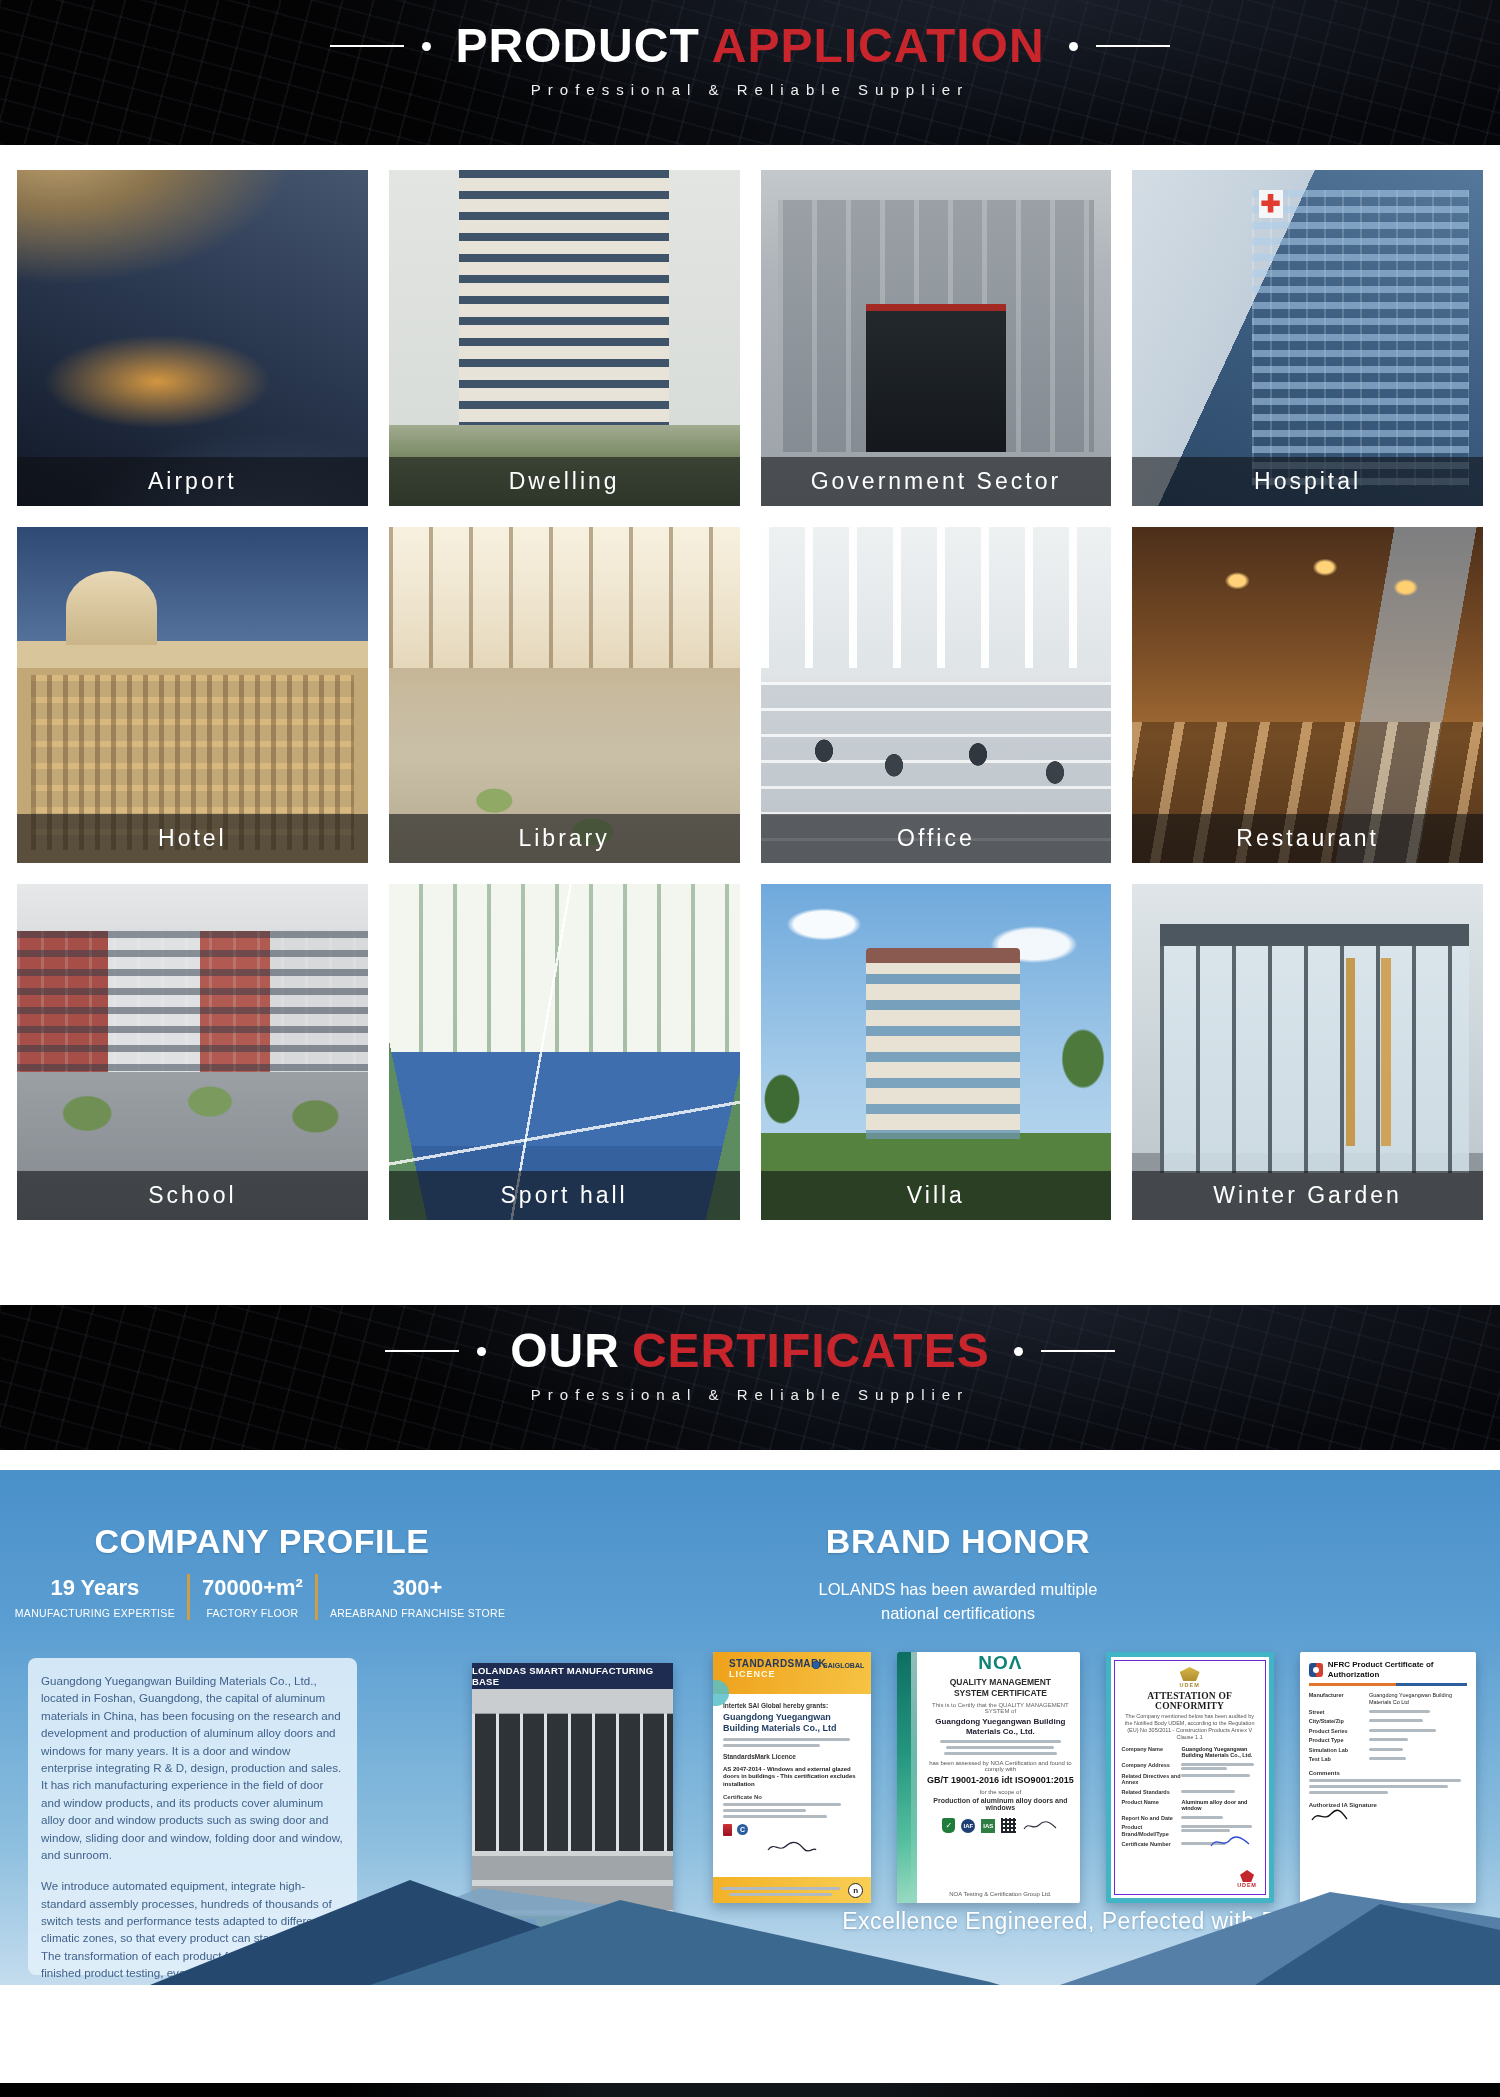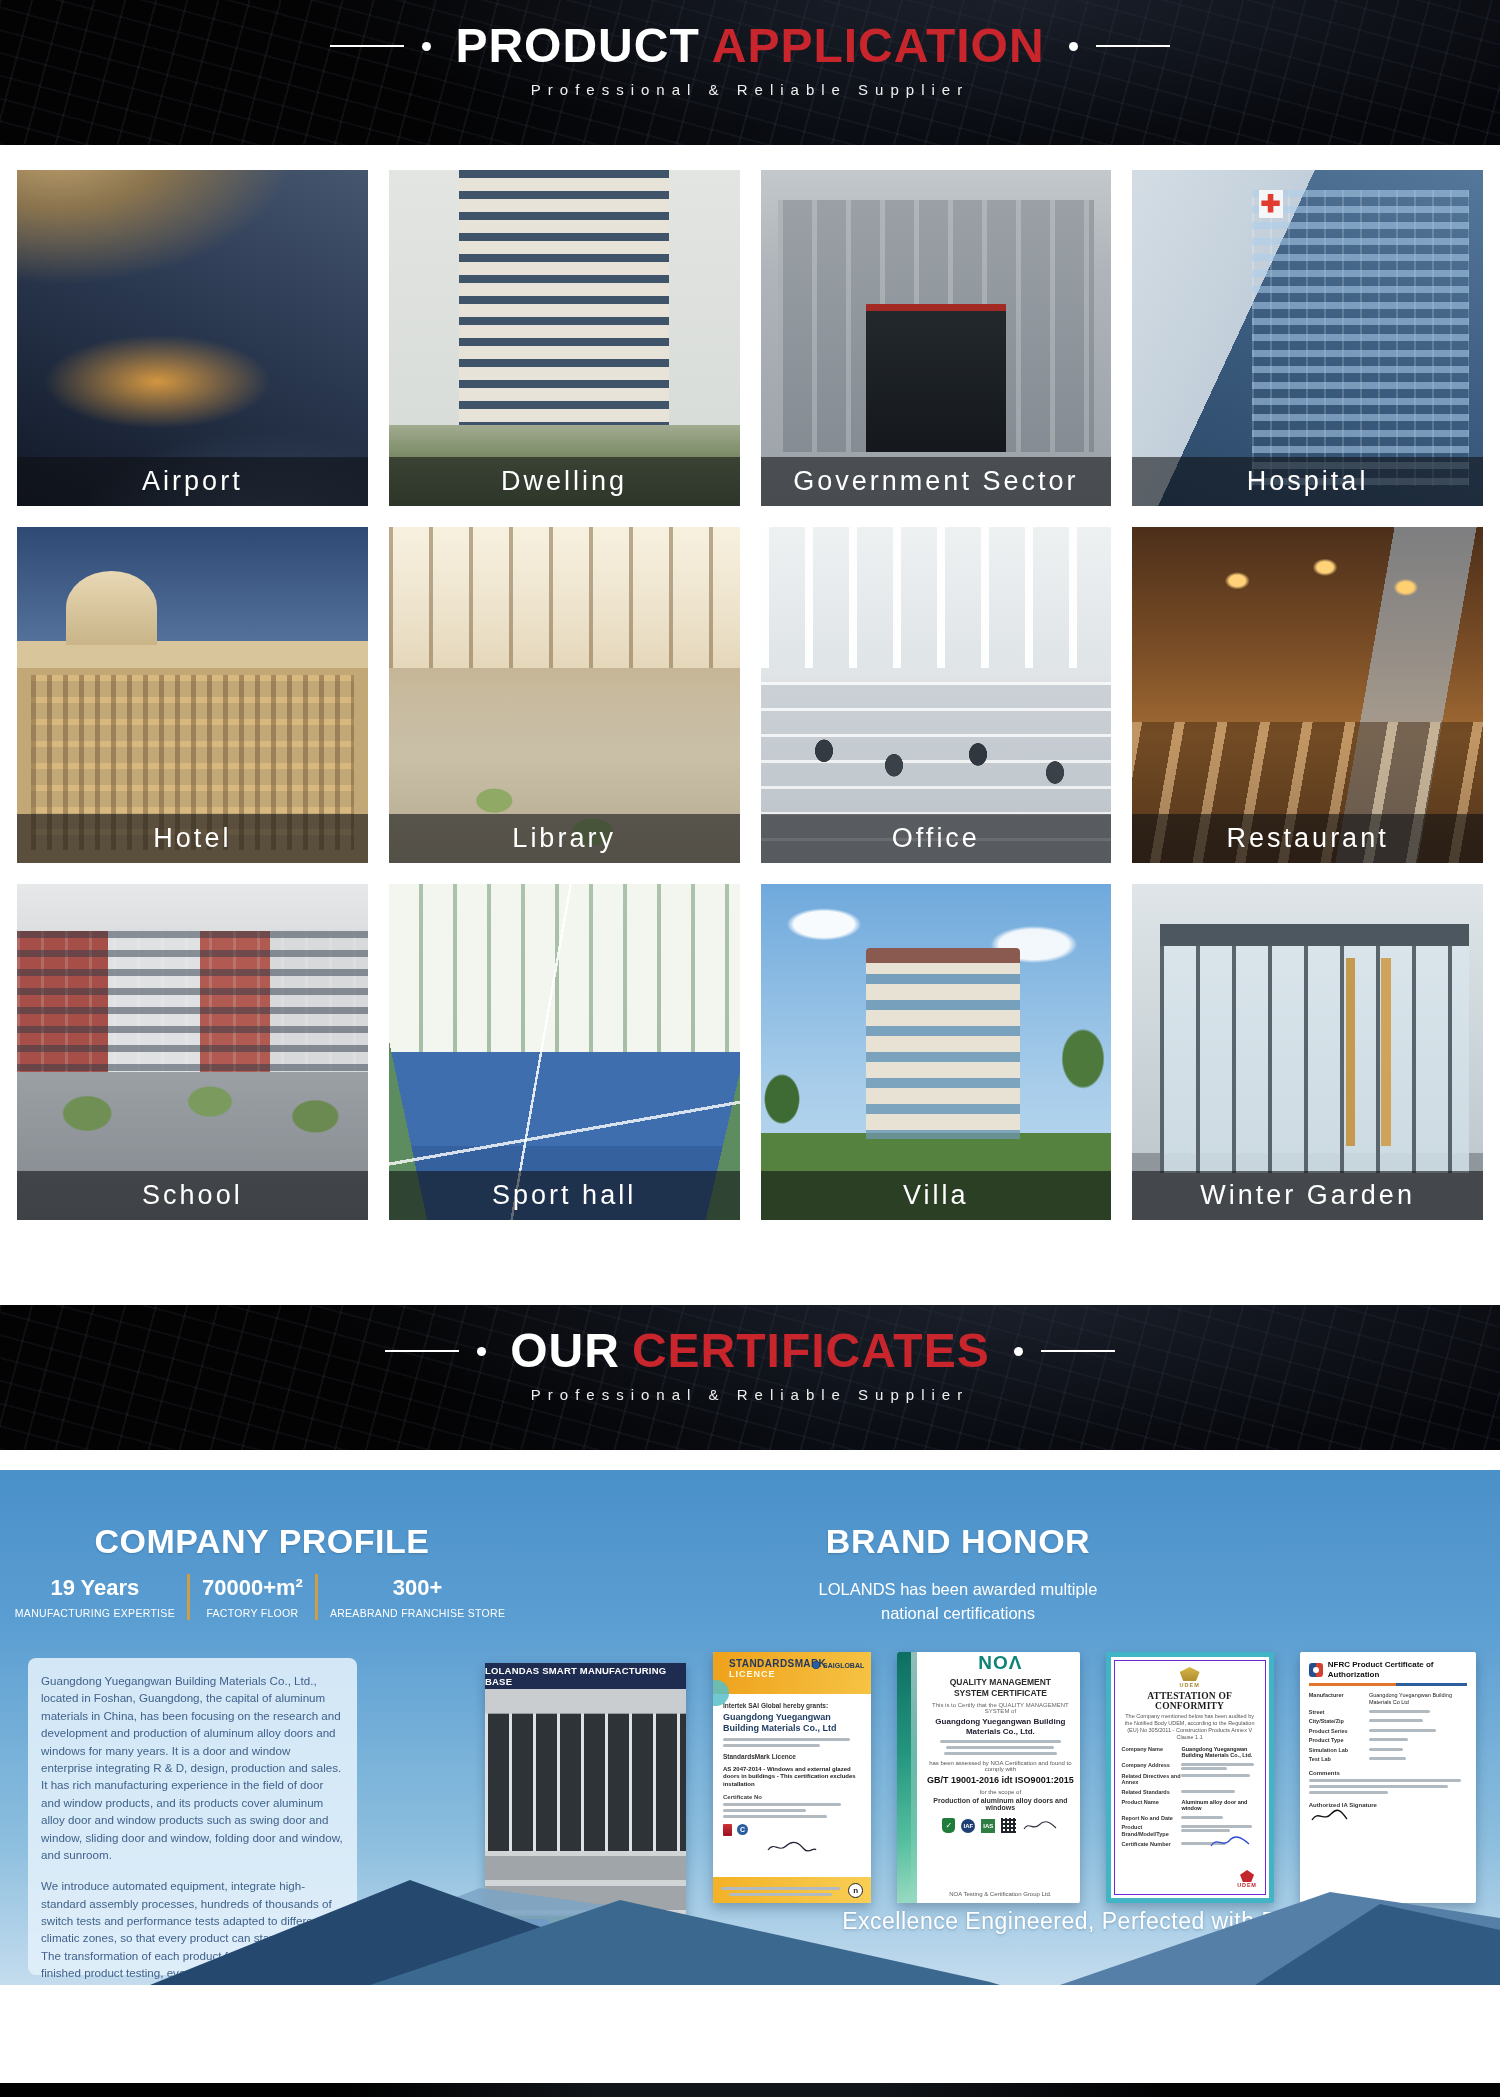--- a/index.html
+++ b/index.html
@@ -21,21 +21,21 @@
   .band-title{font-size:48px;font-weight:700;color:#fff;letter-spacing:1px;line-height:1;margin:0 6px;white-space:nowrap;}
   .band-title .accent{color:#c8252c;margin-left:12px;}
   .band-sub{margin-top:11px;text-align:center;font-size:15px;letter-spacing:7px;color:#f0f0f0;}
 
   
   .grid{position:absolute;left:17px;top:170px;width:1466px;
         display:grid;grid-template-columns:repeat(4,1fr);gap:21px;}
   .tile{position:relative;height:336px;overflow:hidden;margin:0;background:#889;}
   .photo{position:absolute;inset:0;}
   .tile-label{position:absolute;left:0;right:0;bottom:0;height:49px;
-      background:rgba(14,15,19,.58);color:#fff;font-size:27px;letter-spacing:3px;
+      background:rgba(14,15,19,.58);color:#fff;font-size:23px;letter-spacing:3px;
       display:flex;align-items:center;justify-content:center;}
 
   
   .ph-airport{background:
     radial-gradient(120% 75% at 12% -8%, #c3a470 0%, #8a744e 26%, rgba(18,22,30,0) 56%),
     radial-gradient(46% 20% at 40% 63%, rgba(255,176,64,.8), rgba(255,176,64,0) 70%),
     radial-gradient(90% 55% at 70% 110%, #3c4d68 0%, rgba(20,26,38,0) 60%),
     linear-gradient(205deg,#46566f 0%,#2a3850 45%,#111826 100%);}
   .ph-dwelling{background:linear-gradient(180deg,#e2e5e2 0%,#d6dad6 100%);}
   .ph-dwelling::before{content:"";position:absolute;left:20%;right:20%;top:0;bottom:20%;
@@ -145,21 +145,21 @@
   .stats{position:absolute;left:30px;top:104px;width:460px;display:flex;align-items:center;justify-content:center;}
   .stat{flex:0 0 auto;text-align:center;color:#fff;padding:0 12px;}
   .stat-value{font-size:22px;font-weight:700;}
   .stat-label{font-size:10.5px;margin-top:6px;letter-spacing:.3px;}
   .stat-div{width:3px;height:46px;background:#cf9d43;flex:0 0 auto;}
   .profile-panel{position:absolute;left:28px;top:188px;width:329px;height:317px;box-sizing:border-box;
     background:rgba(226,240,250,.88);border-radius:8px;padding:14px 13px;
     color:#40628c;font-size:11.6px;line-height:1.5;}
   .profile-panel p{margin:0 0 14px 0;}
   .factory{position:absolute;left:472px;top:193px;width:201px;height:273px;background:#b8bcbe;
-    box-shadow:0 4px 10px rgba(20,40,70,.3);margin-left:13px;}
+    box-shadow:0 4px 10px rgba(20,40,70,.3);}
   .factory-caption{position:absolute;left:0;right:0;top:0;height:26px;background:#1d2c50;
     color:#fff;font-size:9.5px;font-weight:700;display:flex;align-items:center;justify-content:center;letter-spacing:.2px;}
   .factory-photo{position:absolute;left:0;right:0;top:26px;bottom:0;
     background-image:
       linear-gradient(#c9cdd0,#c9cdd0),
       repeating-linear-gradient(90deg, #dfe2e4 0 3px, #2e3338 3px 24px),
       repeating-linear-gradient(180deg, #d2d5d6 0 6px, #9fa5a8 6px 30px),
       linear-gradient(#6e9e6c,#5f8d5e);
     background-size:100% 10%,100% 56%,100% 26%,100% 8%;
     background-position:0 0,0 22%,0 88%,0 100%;

